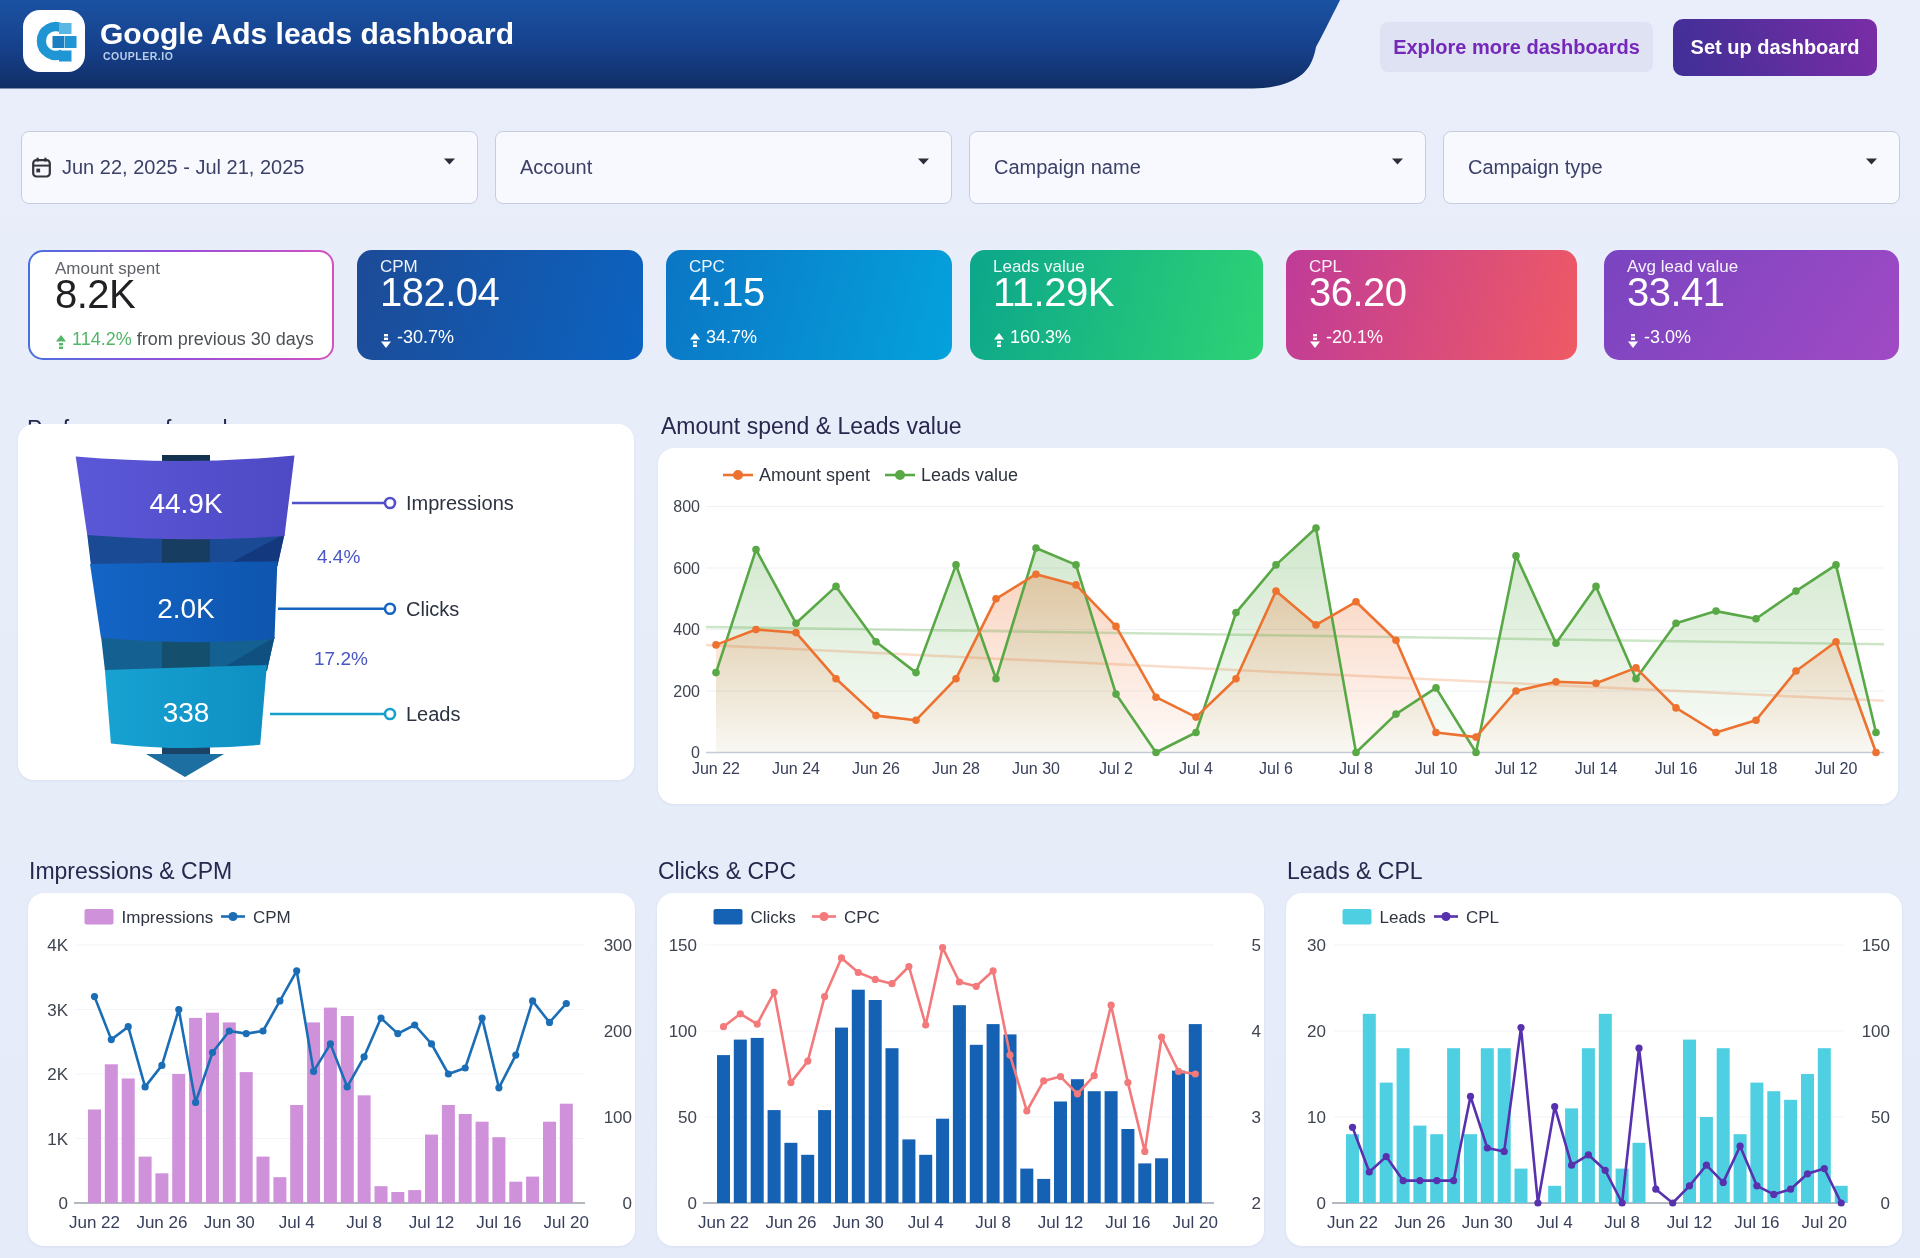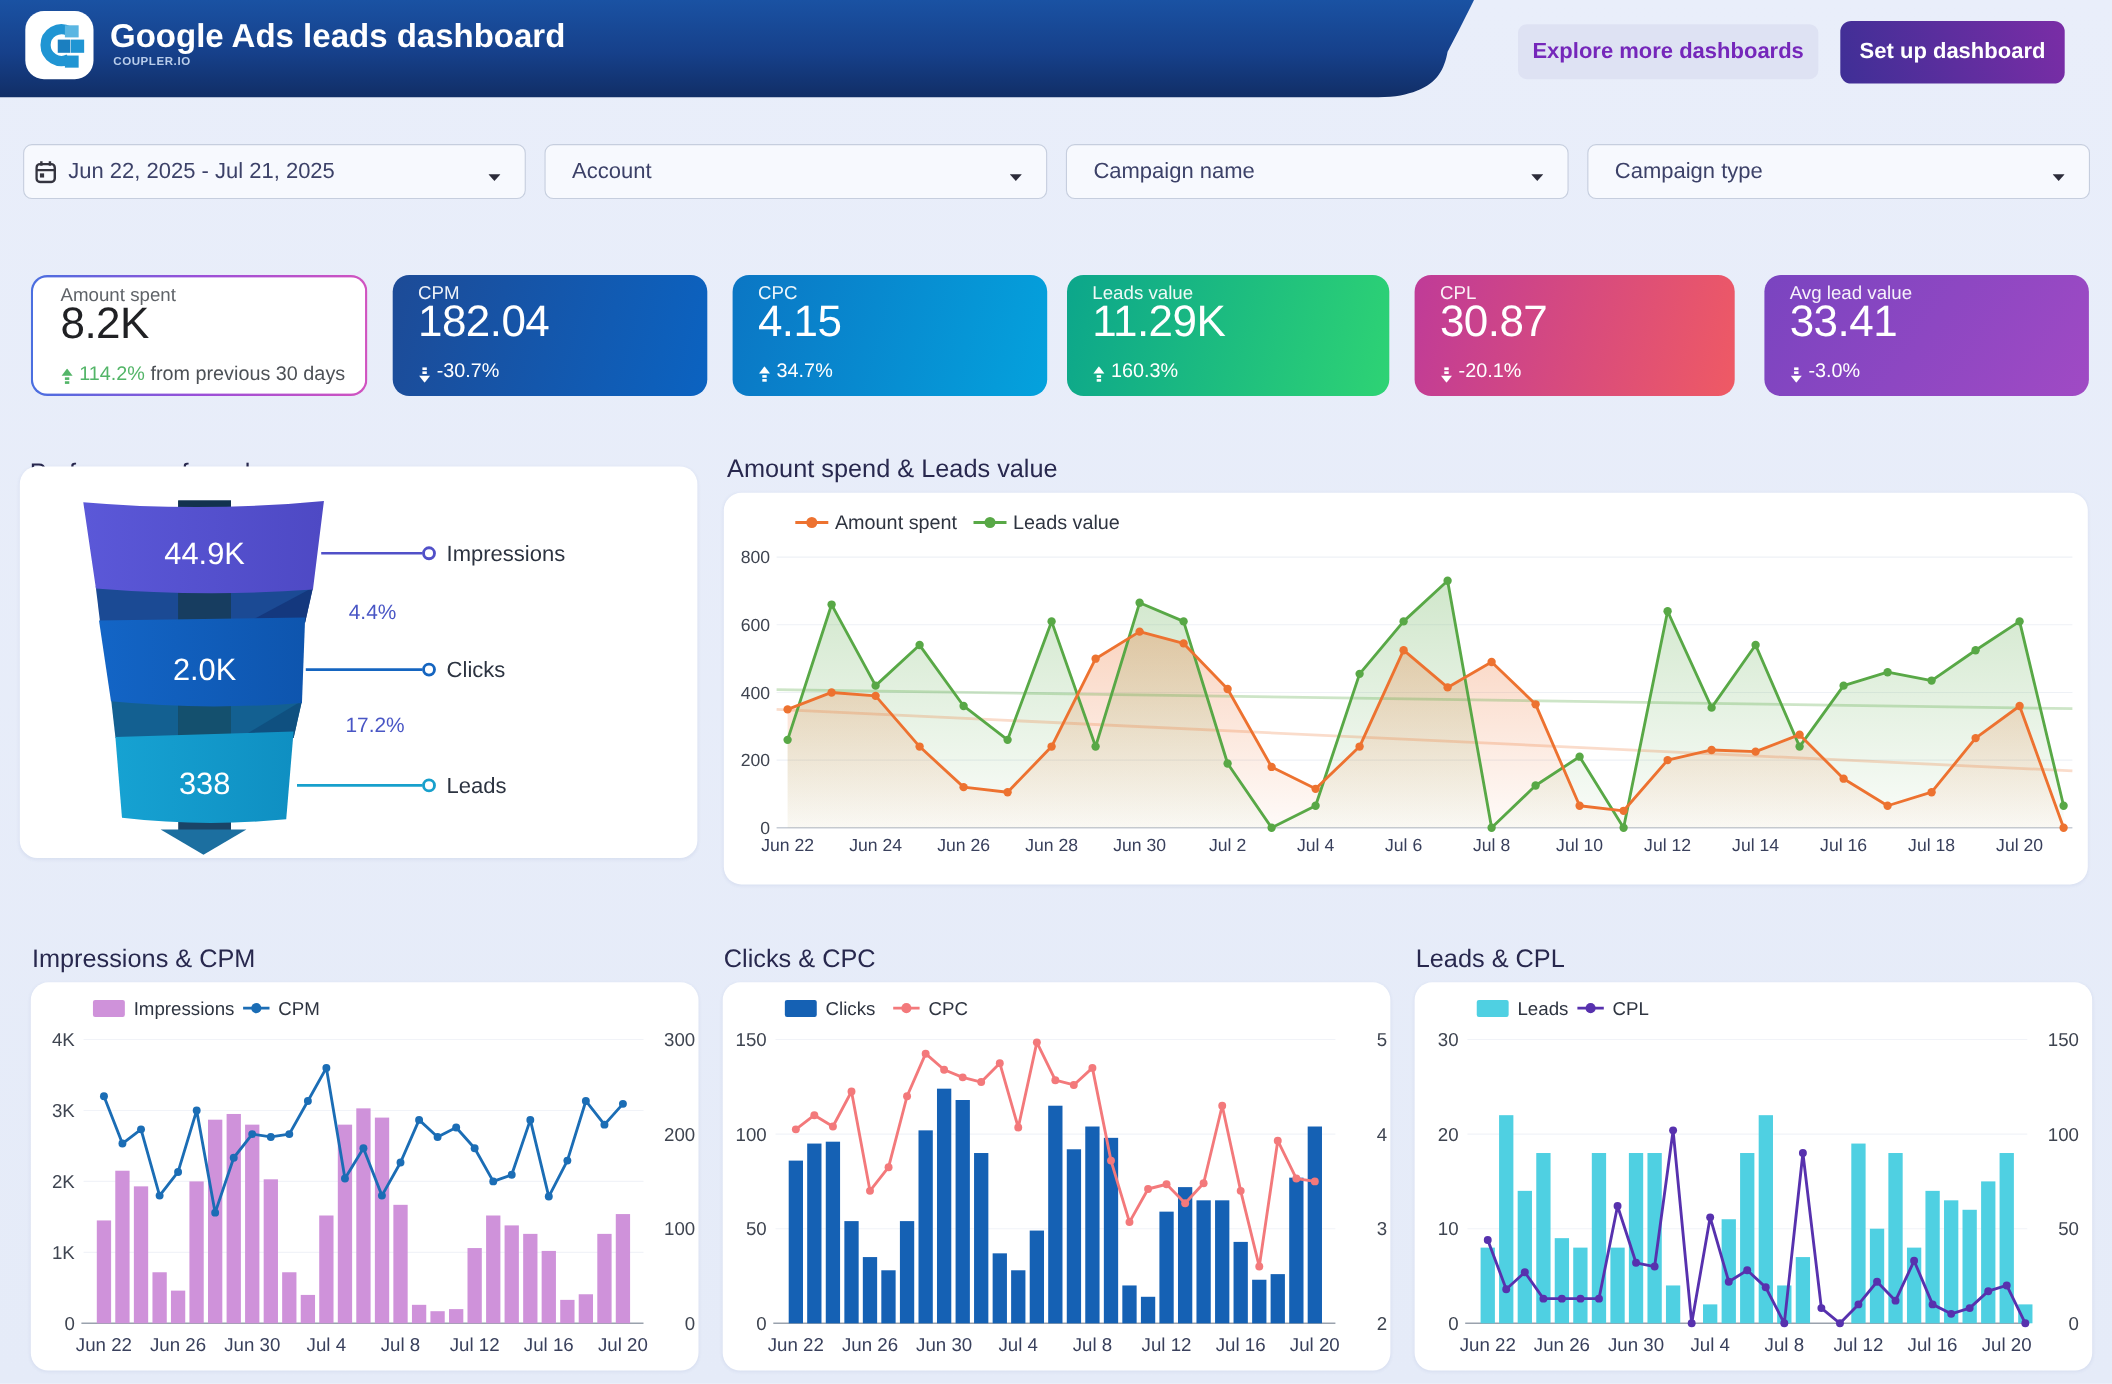--- a/index.html
+++ b/index.html
@@ -1,16 +1,16 @@
 <!DOCTYPE html>
 <html><head><meta charset="utf-8"><style>
 * {margin:0;padding:0;box-sizing:border-box}
 html,body {width:1920px;height:1258px;overflow:hidden}
 body {font-family:"Liberation Sans",sans-serif;background:linear-gradient(180deg,#e9eefa 0%,#e5ebf8 100%);position:relative}
-.filt {position:absolute;top:131px;width:457px;height:50px;background:#f7f9fe;border:1.5px solid #c6cede;border-radius:8px;display:flex;align-items:center;padding:0 24px;font-size:20px;color:#3c4168}
+.filt {position:absolute;top:131px;width:457px;height:73px;background:#f7f9fe;border:1.5px solid #c6cede;border-radius:8px;display:flex;align-items:center;padding:0 24px;font-size:20px;color:#3c4168}
 .kpi {position:absolute;top:250px;height:110px;border-radius:15px;overflow:hidden}
 .kl {position:absolute;left:23px;top:7px;font-size:17px}
 .kv {position:absolute;left:23px;top:20px;font-size:40px;letter-spacing:-0.5px}
 .kd {position:absolute;left:23px;top:77px;font-size:18px;display:flex;align-items:flex-end}
 .card {position:absolute;background:#fff;border-radius:16px;box-shadow:0 1px 3px rgba(40,70,140,.07)}
 .sect {position:absolute;font-size:23px;font-weight:normal;color:#28284e}
 </style></head><body>
 <svg width="1920" height="92" style="position:absolute;left:0;top:0">
     <defs>
       <linearGradient id="hg" x1="0" y1="0" x2="0" y2="1">
@@ -85,21 +85,21 @@
     <div class="kl" style="color:rgba(255,255,255,.93)">Leads value</div>
     <div class="kv" style="color:#fff">11.29K</div>
     <div class="kd" style="color:#fff"><svg width="12" height="15" viewBox="0 0 12 15" style="margin-right:5px">
         <polygon points="1,6.5 11,6.5 6,0" fill="#ffffff"></polygon>
         <rect x="4" y="8" width="4" height="2.4" fill="#ffffff"></rect>
         <rect x="4" y="11.6" width="4" height="2.4" fill="#ffffff"></rect>
       </svg>160.3%</div>
   </div>
 <div class="kpi" style="left:1286px;width:291px;background:linear-gradient(105deg,#bf3b98,#ef5a64)">
     <div class="kl" style="color:rgba(255,255,255,.93)">CPL</div>
-    <div class="kv" style="color:#fff">30.87</div>
+    <div class="kv" style="color:#fff">36.20</div>
     <div class="kd" style="color:#fff"><svg width="12" height="15" viewBox="0 0 12 15" style="margin-right:5px">
         <rect x="4" y="1" width="4" height="2.4" fill="#ffffff"></rect>
         <rect x="4" y="4.6" width="4" height="2.4" fill="#ffffff"></rect>
         <polygon points="1,8.5 11,8.5 6,15" fill="#ffffff"></polygon>
       </svg>-20.1%</div>
   </div>
 <div class="kpi" style="left:1604px;width:295px;background:linear-gradient(125deg,#7a44c0,#a04ac4)">
     <div class="kl" style="color:rgba(255,255,255,.93)">Avg lead value</div>
     <div class="kv" style="color:#fff">33.41</div>
     <div class="kd" style="color:#fff"><svg width="12" height="15" viewBox="0 0 12 15" style="margin-right:5px">

